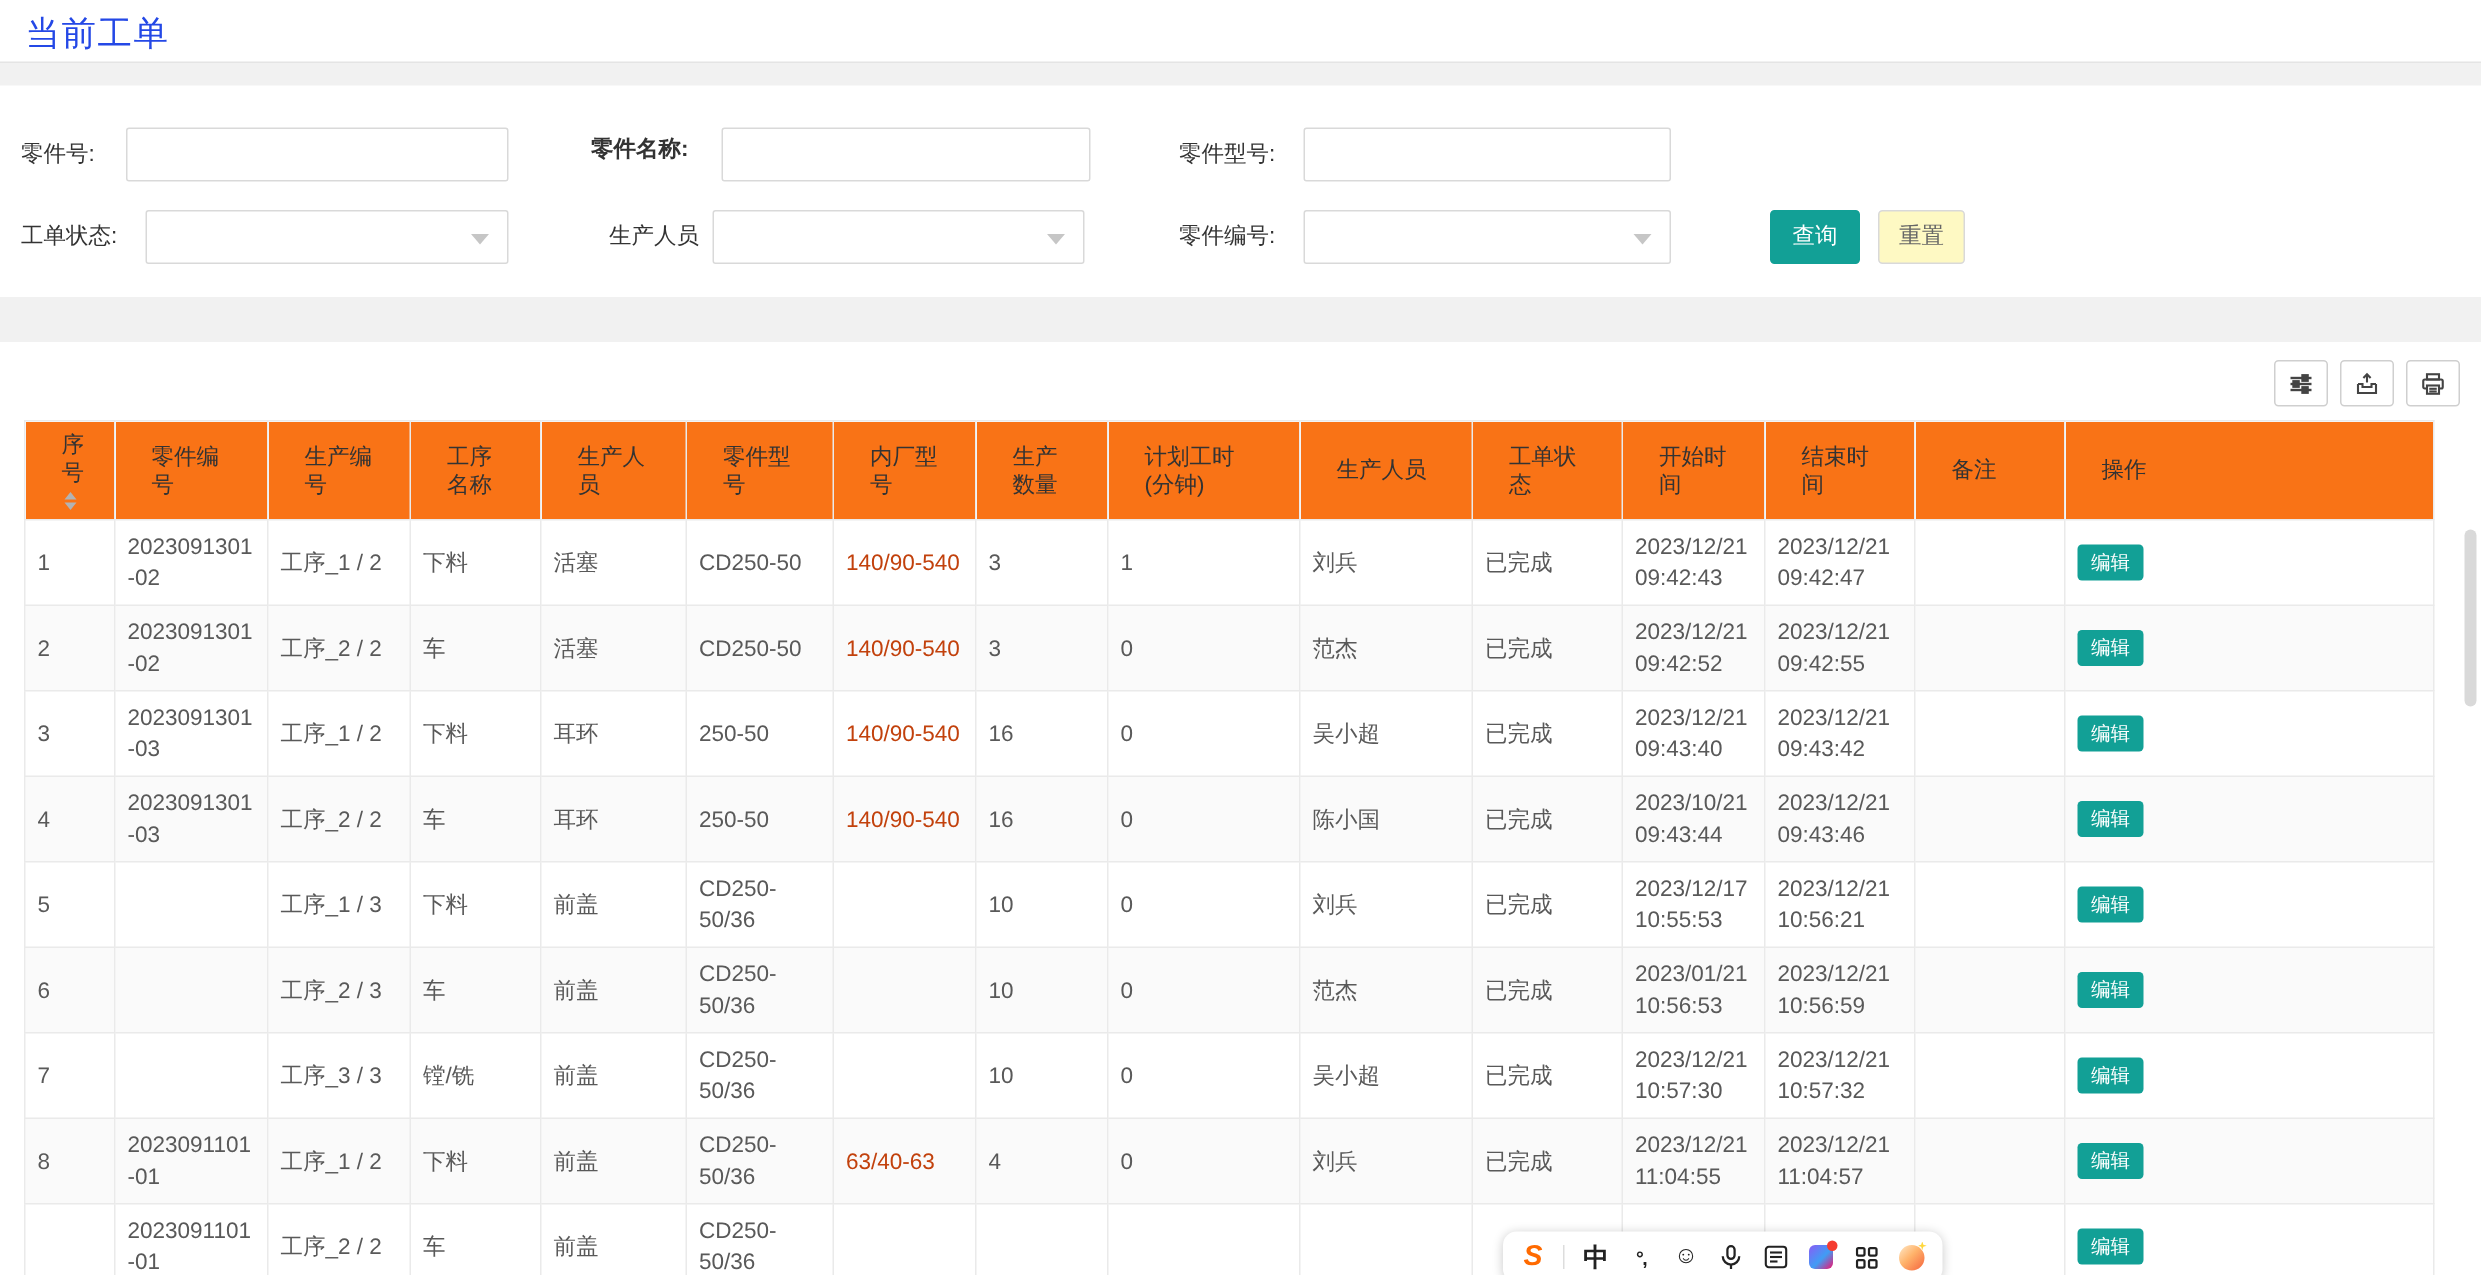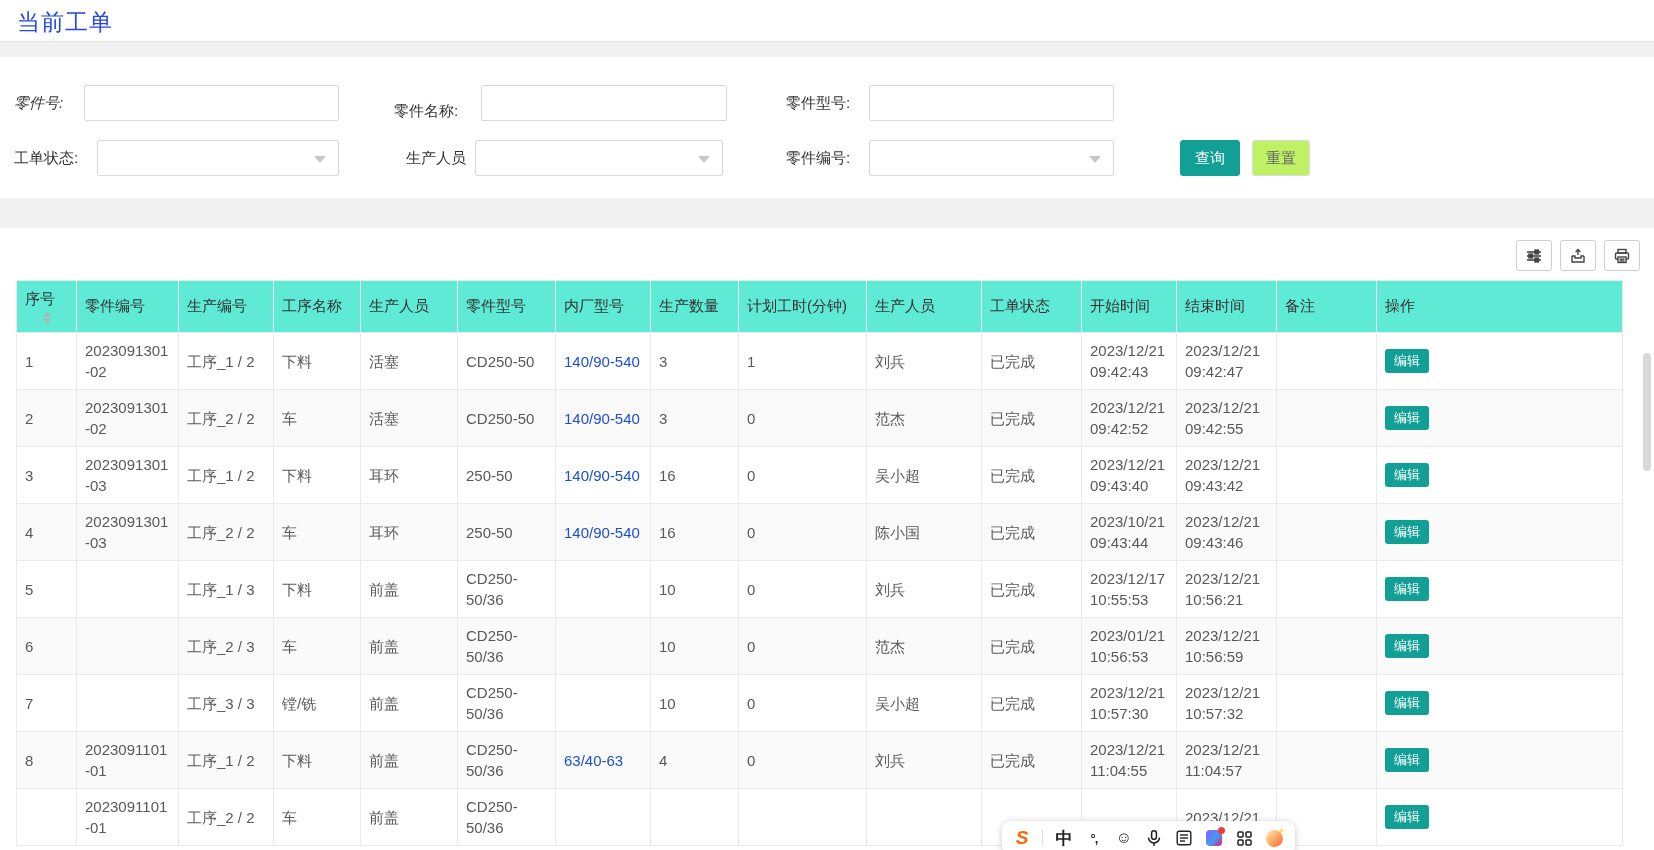--- a/index.html
+++ b/index.html
@@ -21,45 +21,45 @@
     border:1px solid #d9d9d9; border-radius:2px; font-size:14px; padding:0 8px;
     color:#333; outline:none; }
   .f-select { position:absolute; height:36px; background:#fff;
     border:1px solid #d9d9d9; border-radius:2px; }
   .f-select .sel-caret { position:absolute; right:12px; top:15px; width:0; height:0;
     border-left:6px solid transparent; border-right:6px solid transparent;
     border-top:7px solid #c6c6c6; }
   .btn { position:absolute; height:36px; border-radius:3px; font-size:15px;
     text-align:center; line-height:34px; cursor:pointer; }
   .btn-query { background:#12a096; border:1px solid #12a096; color:#fff; }
-  .btn-reset { background:#bef264; border:1px solid #d9d9d9; color:#666; }
+  .btn-reset { background:#fef9c3; border:1px solid #d9d9d9; color:#666; }
 
   
   .table-panel { position:absolute; top:228px; left:0; right:0; bottom:-60px;
     background:#fff; }
   .tp-toolbar { position:absolute; top:12px; right:14px; display:flex; gap:8px; }
   .tool-btn { width:36px; height:31px; border:1px solid #cfcfcf; border-radius:3px;
     background:#fff; display:flex; align-items:center; justify-content:center; cursor:pointer; }
   .tool-btn svg { display:block; }
 
   table.grid { position:absolute; top:52px; left:16px; table-layout:fixed;
     border-collapse:collapse; width:1606px; }
   .grid th, .grid td { border:1px solid #eaeaea; font-weight:400;
     text-align:left; vertical-align:middle; overflow:hidden; }
-  .grid th { height:52px; font-size:15px; color:#333; padding:6px 8px; background:#5eead4; }
+  .grid th { height:52px; font-size:15px; color:#333; padding:6px 24px; background:#f97316; }
   .grid td { height:57px; font-size:15px; color:#595959; padding:6px 6px 6px 8px;
     line-height:21px; overflow-wrap:break-word; }
   .grid tbody tr:nth-child(even) td { background:#fafafa; }
   .th-seq { text-align:center; cursor:pointer; }
   .sort-caret { display:flex; flex-direction:column; align-items:center; margin-top:3px; }
   .caret-up { width:0; height:0; border-left:4px solid transparent;
     border-right:4px solid transparent; border-bottom:5px solid #b3b3b3; margin-bottom:2px; }
   .caret-down { width:0; height:0; border-left:4px solid transparent;
     border-right:4px solid transparent; border-top:5px solid #b3b3b3; }
-  td.magenta { color:#1d4ed8; cursor:pointer; }
+  td.magenta { color:#c2410c; cursor:pointer; }
   .edit-btn { display:inline-block; background:#12a096; color:#fff; font-size:13px;
     padding:5px 9px; border-radius:3px; border:none; cursor:pointer; line-height:14px; }
 
   
   .v-scrollbar-thumb { position:absolute; right:3px; top:125px; width:8px; height:118px;
     background:#d9d9d9; border-radius:4px; }
 
   
   .ime-bar { position:absolute; left:1002px; top:821px; height:34px;
     background:#fff; border-radius:9px; box-shadow:0 1px 7px rgba(0,0,0,.22);
@@ -82,23 +82,23 @@
 </style>
 </head>
 <body>
 
 <div class="titlebar">
   <div class="page-title">当前工单</div>
 </div>
 
 <div class="filter-panel">
 
-  <div class="f-label" style="left:14px;top:28px;font-style:italic;">零件号:</div>
+  <div class="f-label" style="left:14px;top:28px;">零件号:</div>
   <input class="f-input" style="left: 84px; top: 28px; width: 255px;" value="">
-  <div class="f-label" style="left:394px;top:36px;">零件名称:</div>
+  <div class="f-label" style="left:394px;top:25px;font-weight:bold;">零件名称:</div>
   <input class="f-input" style="left: 481px; top: 28px; width: 246px;" value="">
   <div class="f-label" style="left:786px;top:28px;">零件型号:</div>
   <input class="f-input" style="left: 869px; top: 28px; width: 245px;" value="">
 
   <div class="f-label" style="left:14px;top:83px;">工单状态:</div>
   <div class="f-select" style="left:97px;top:83px;width:242px;">
     <span class="sel-caret"></span>
   </div>
   <div class="f-label" style="left:406px;top:83px;">生产人员</div>
   <div class="f-select" style="left:475px;top:83px;width:248px;">

